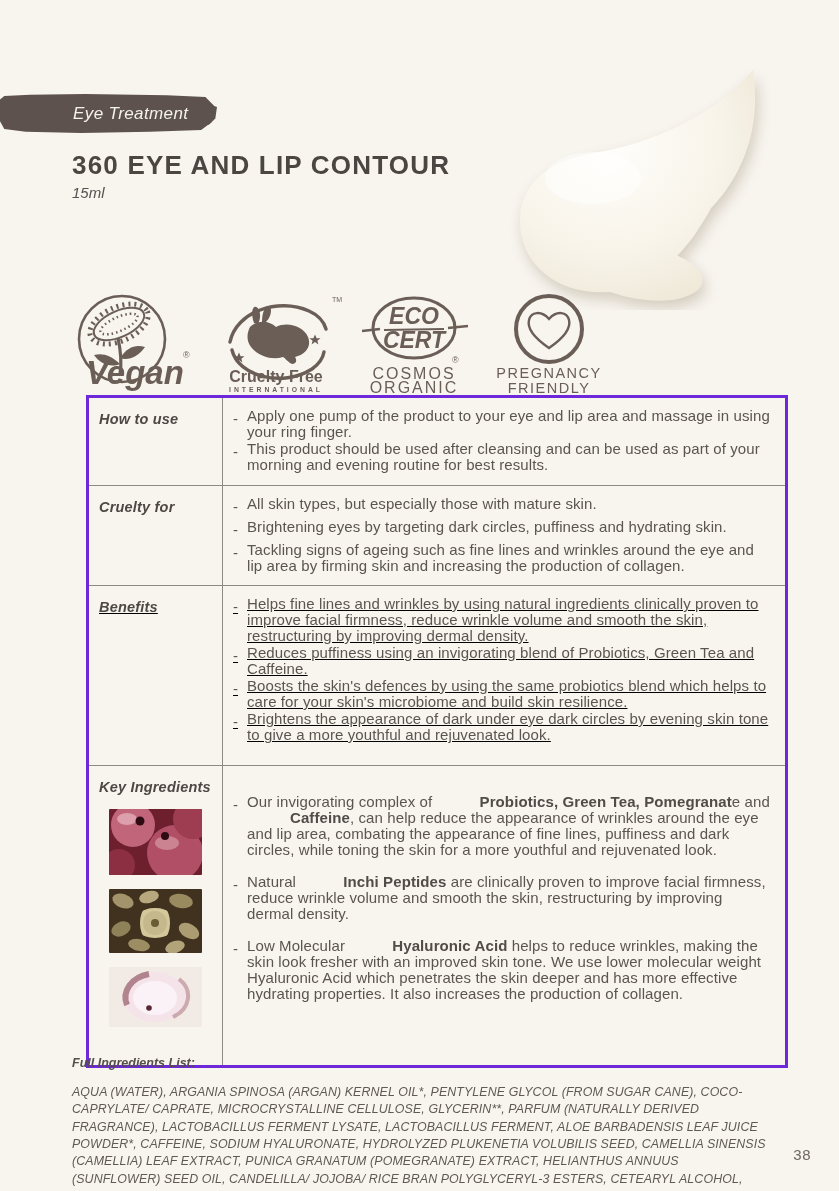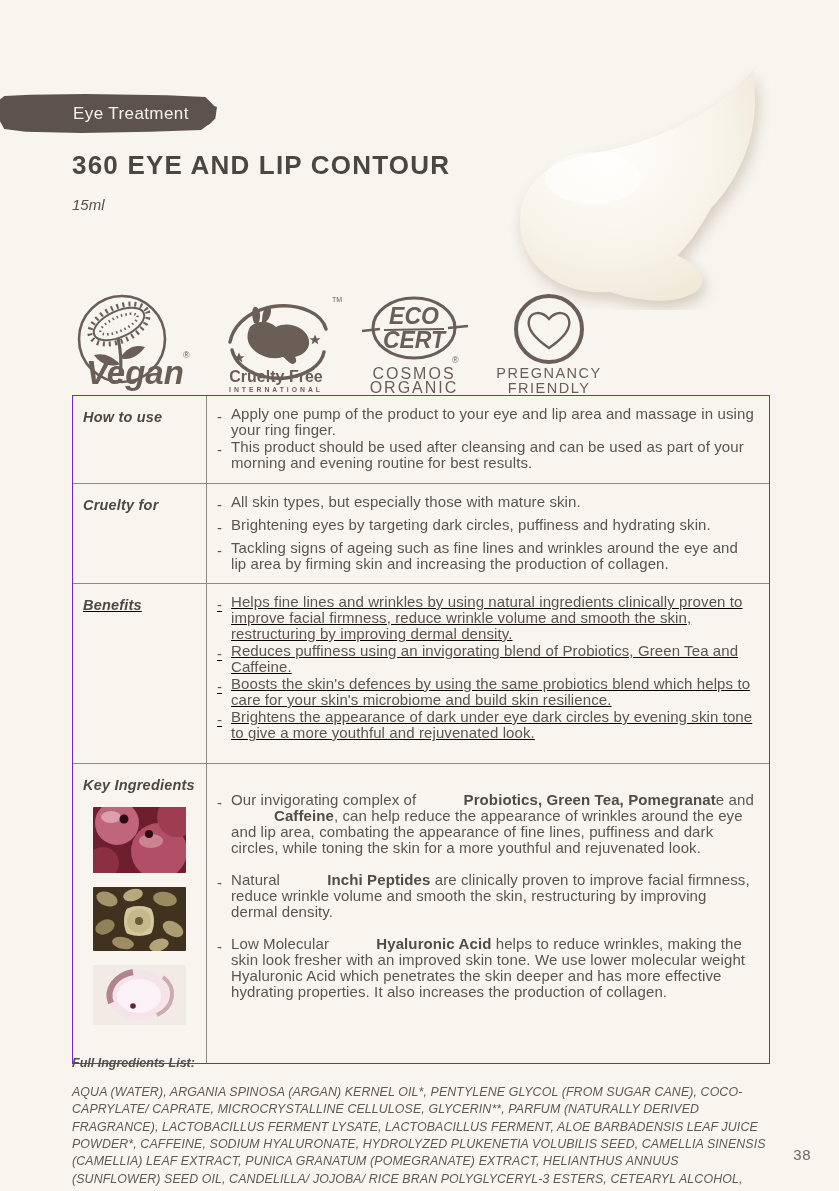--- a/index.html
+++ b/index.html
@@ -3,41 +3,41 @@
 <meta charset="utf-8">
 <style>
   html,body{margin:0;padding:0;}
   body{background:#e8e4dd;font-family:"Liberation Sans",sans-serif;}
   .page{position:relative;width:839px;height:1191px;margin:0 auto;background:#f8f5ef;overflow:hidden;}
 
   
   .badge{position:absolute;left:0;top:94px;width:214px;height:39px;background:#5d524e;
     clip-path:polygon(0 14%,2% 5%,14% 2%,40% 0,78% 3%,96% 8%,100% 30%,97% 52%,99% 72%,94% 92%,70% 97%,38% 100%,12% 97%,2% 90%,0 70%);
     display:flex;align-items:center;}
-  .badge span{color:#f5f2ec;font-size:17px;letter-spacing:.4px;padding-left:73px;}
+  .badge span{color:#f5f2ec;font-style:italic;font-size:17px;letter-spacing:.4px;padding-left:73px;}
   .badge-dab{position:absolute;left:203px;top:103px;width:14px;height:22px;background:#5d524e;
     clip-path:polygon(20% 0,100% 18%,88% 70%,40% 100%,0 60%);}
 
   
   .header{position:absolute;left:72px;top:150px;width:450px;}
   h1{margin:0;font-size:26px;font-weight:700;letter-spacing:1.2px;color:#4b4642;}
-  .volume{font-style:italic;font-size:15px;color:#565150;margin-top:15px;}
+  .volume{font-style:italic;font-size:15px;color:#565150;margin-top:3px;}
   .desc{font-style:italic;font-size:18.5px;line-height:1.33;color:#575250;margin:14px 0 0 0;}
 
   
   .swatch{position:absolute;left:498px;top:58px;}
 
   
   .logos{position:absolute;left:64px;top:292px;display:flex;align-items:flex-start;gap:16px;}
   .logo-text{fill:#6a5e57;font-family:"Liberation Sans",sans-serif;}
   .logo-stroke{stroke:#6a5e57;fill:none;}
   .logo-fill{fill:#6a5e57;}
 
   
-  .info-table{position:absolute;left:72px;top:395px;width:696px;border:1px solid #6d28d9;}
+  .info-table{position:absolute;left:86px;top:395px;width:696px;border:3px solid #6d28d9;}
   .row{display:grid;grid-template-columns:134px 1fr;border-bottom:1px solid #8d8a86;}
   .row:last-child{border-bottom:none;}
   .label-cell{border-right:1px solid #8d8a86;padding:12px 8px 10px 10px;}
   .label-cell .lbl{font-style:italic;font-weight:700;font-size:14.5px;color:#4d4844;letter-spacing:.2px;}
   .content-cell{padding:10px 14px 10px 8px;}
   .bullet{display:flex;margin:0 0 1px 0;}
   .dash{width:14px;flex-shrink:0;text-align:left;color:#5b5550;font-size:15px;line-height:22px;padding-left:2px;}
   .btxt{flex:1;font-size:15px;line-height:16px;color:#5b5550;letter-spacing:.1px;}
   .btxt b{font-weight:700;color:#514c48;padding-left:43px;}
   .row-how{min-height:87px;}

